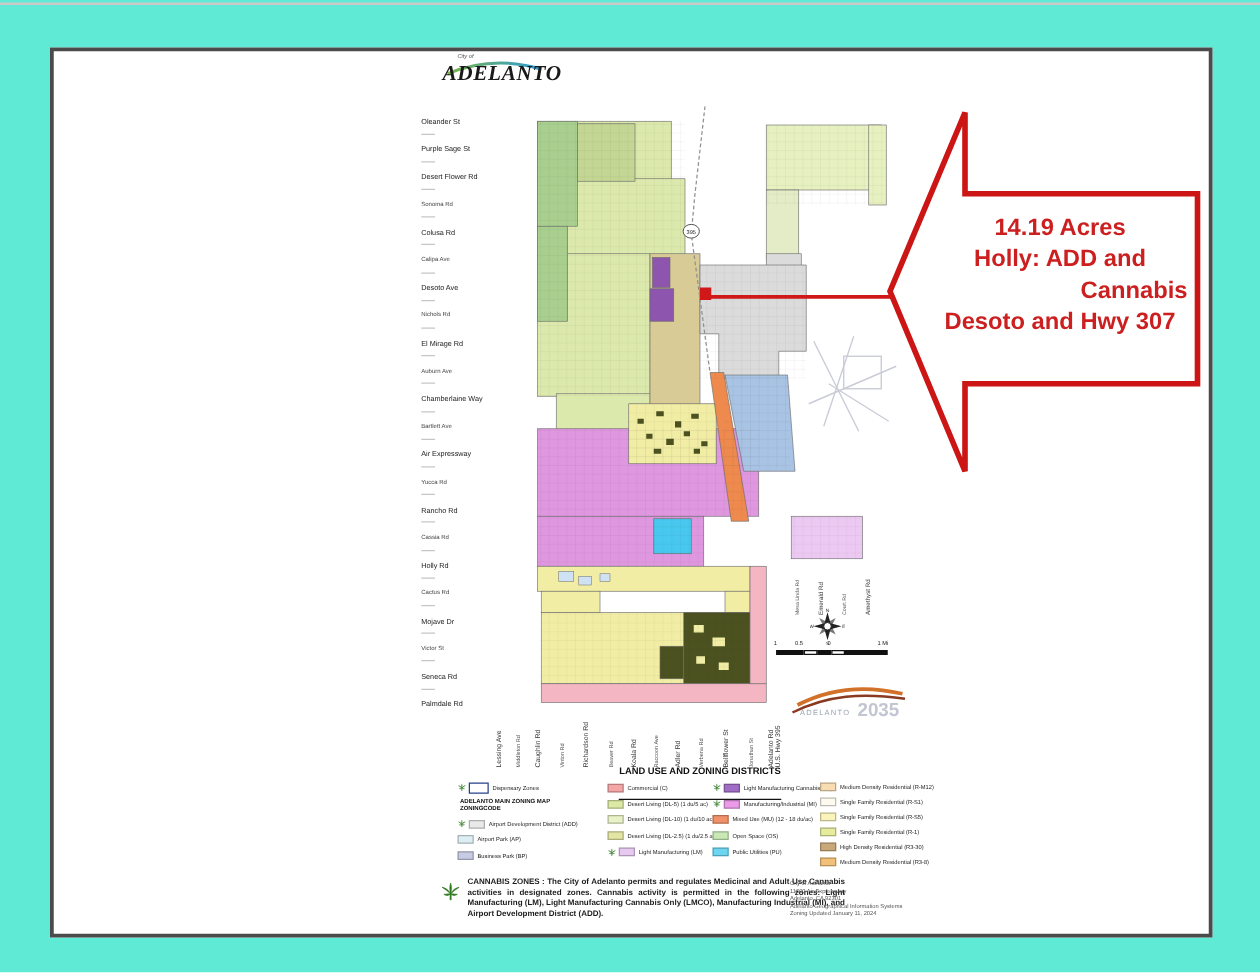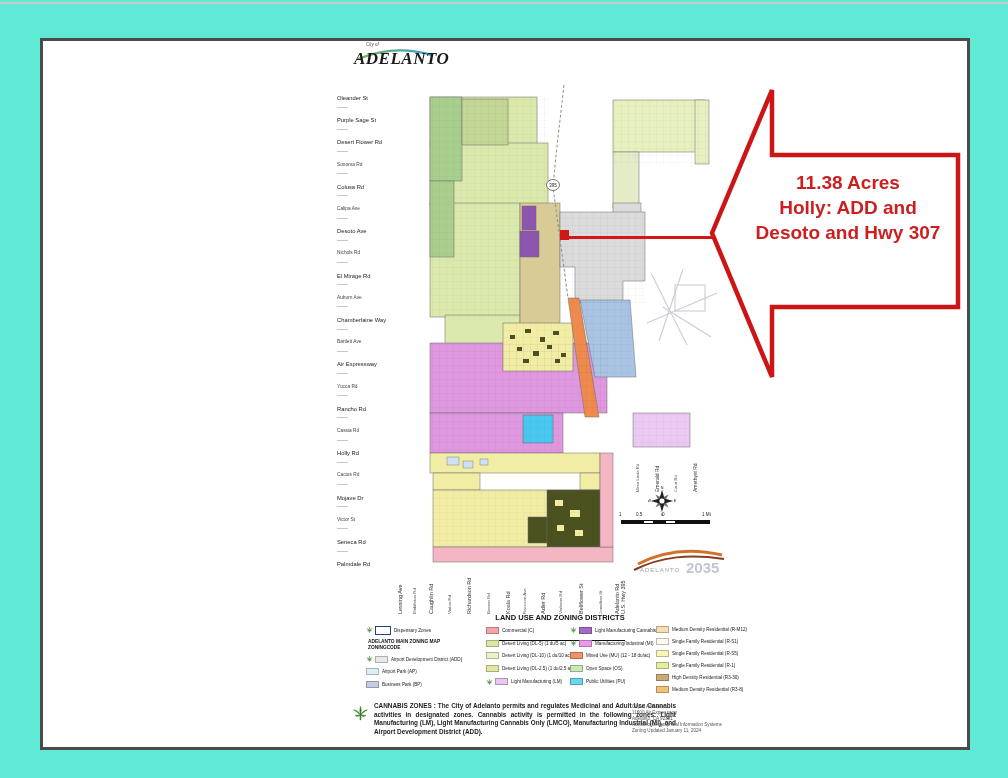--- a/index.html
+++ b/index.html
@@ -412,17 +412,18 @@
       <div>Adelanto Geographical Information Systems</div>
       <div>Zoning Updated January 11, 2024</div>
     </div>
 
   <div class="marker"></div>
   <div class="leader"></div>
   <svg class="arrow-svg" width="266" height="306" viewBox="0 0 266 306">
     <polygon points="14,155 74,12 74,77 260,77 260,229 74,229 74,299" fill="#ffffff" stroke="#cc1515" stroke-width="4.5" stroke-linejoin="miter"></polygon>
   </svg>
   <div class="callout-text">
-    <div class="cl">11.38 Acres</div>
+    <div class="cl">14.19 Acres</div>
     <div class="cl">Holly: ADD and</div>
+    <div class="cl right">Cannabis</div>
     <div class="cl">Desoto and Hwy 307</div>
   </div>
 </div>
 
 </body></html>

